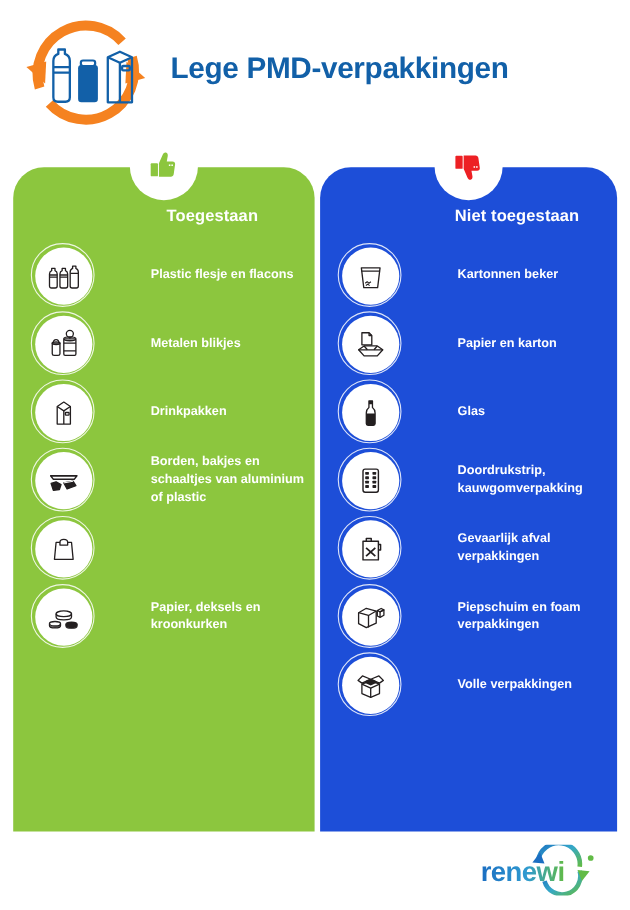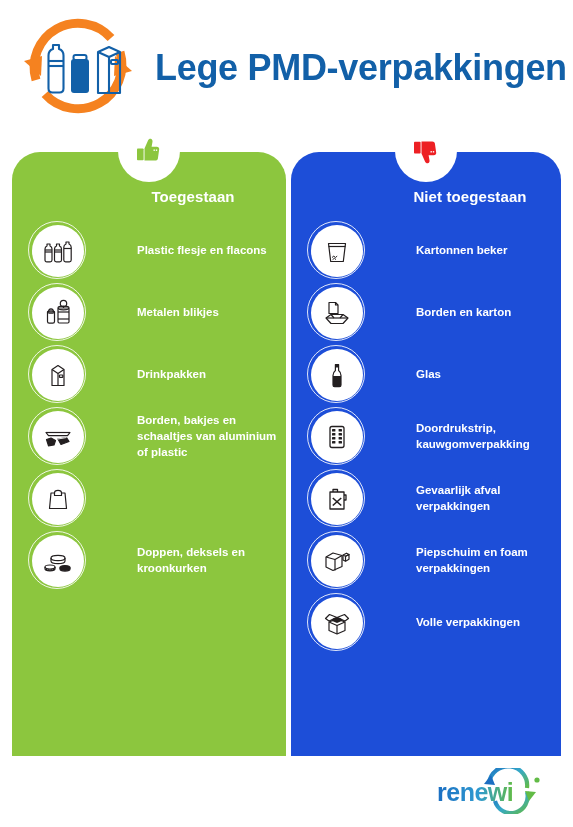--- a/index.html
+++ b/index.html
@@ -14,21 +14,21 @@
   
   #header{
     position:absolute;left:0;top:0;width:573px;height:132px;
   }
   #logo-mark{
     position:absolute;left:16px;top:14px;width:124px;height:104px;
   }
   #logo-mark svg{display:block;}
   #header-title{
     position:absolute;left:155px;top:47px;
-    font-size:36px;font-weight:bold;
+    font-size:27px;font-weight:bold;
     color:#1260A8;
     letter-spacing:-0.3px;
     white-space:nowrap;
   }
 
   
   #panels{
     position:absolute;left:0;top:148px;width:573px;height:610px;
   }
   .panel{
@@ -231,21 +231,21 @@
             <path d="M4,23 v1.8 c0,1.1 2.2,2 5,2 c2.8,0 5,-0.9 5,-2 v-1.8"></path>
             <line x1="5.4" y1="24.4" x2="5.4" y2="26"></line>
               <line x1="7.2" y1="25" x2="7.2" y2="26.7"></line>
             <line x1="9" y1="25.1" x2="9" y2="26.9"></line>
               <line x1="10.8" y1="25" x2="10.8" y2="26.7"></line>
             <line x1="12.6" y1="24.4" x2="12.6" y2="26"></line>
             <ellipse cx="24" cy="23.5" rx="5" ry="2" fill="#231F20"></ellipse>
             <path d="M19,23.5 v1.6 c0,1.1 2.2,2 5,2 c2.8,0 5,-0.9 5,-2 v-1.6" fill="#231F20"></path>
           </svg>
         </div>
-        <div class="item-label">Doppen,  deksels en kroonkurken</div>
+        <div class="item-label">Papier,  deksels en kroonkurken</div>
       </div>
 
     </div>
   </div>
 
   <div class="panel" id="panel-notallowed">
     <div class="panel-notch"></div>
     <div class="panel-thumb">
       <svg width="34" height="34" viewBox="0 0 34 34" xmlns="http://www.w3.org/2000/svg">
         <path d="M12.5,19.5 L16,27.5 c0.6,1.6 2.2,2.2 3.3,1.6 c1,-0.5 1.4,-1.6 1.2,-2.9 l-0.9,-5 h5.2 c1.5,0 2.6,-1.1 2.4,-2.5 l-1.3,-9.1 c-0.2,-1.3 -1.3,-2.2 -2.6,-2.2 h-10.8 z" fill="#ED2024"></path>
@@ -273,21 +273,21 @@
       <div class="item">
         <div class="item-icon">
           <svg width="34" height="34" viewBox="0 0 34 34" fill="none" stroke="#231F20" stroke-width="1.2" stroke-linejoin="round">
             <path d="M9,6.5 h6.5 l2.5,2.5 v8.5 h-9 z"></path>
             <path d="M15.5,6.5 v2.5 h2.5"></path>
             <path d="M6,22 l5,-3.5 h12 l5,3.5 l-5,5.5 h-12 z"></path>
             <path d="M6,22 h22"></path>
             <path d="M11,18.5 l3,3.5 M23,18.5 l-3,3.5"></path>
           </svg>
         </div>
-        <div class="item-label">Borden en karton</div>
+        <div class="item-label">Papier en karton</div>
       </div>
 
 
       <div class="item">
         <div class="item-icon">
           <svg width="34" height="34" viewBox="0 0 34 34" xmlns="http://www.w3.org/2000/svg">
             <g fill="none" stroke="#231F20" stroke-width="1.2" stroke-linejoin="round">
               <path d="M15.4,6.5 h3.2 v6 c1.6,1.2 2.4,2.8 2.4,5 v9.5 c0,1 -0.6,1.6 -1.6,1.6 h-4.8 c-1,0 -1.6,-0.6 -1.6,-1.6 v-9.5 c0,-2.2 0.8,-3.8 2.4,-5 z"></path>
             </g>
             <path d="M13,18 h8 v9 c0,1 -0.6,1.6 -1.6,1.6 h-4.8 c-1,0 -1.6,-0.6 -1.6,-1.6 z" fill="#231F20"></path>

